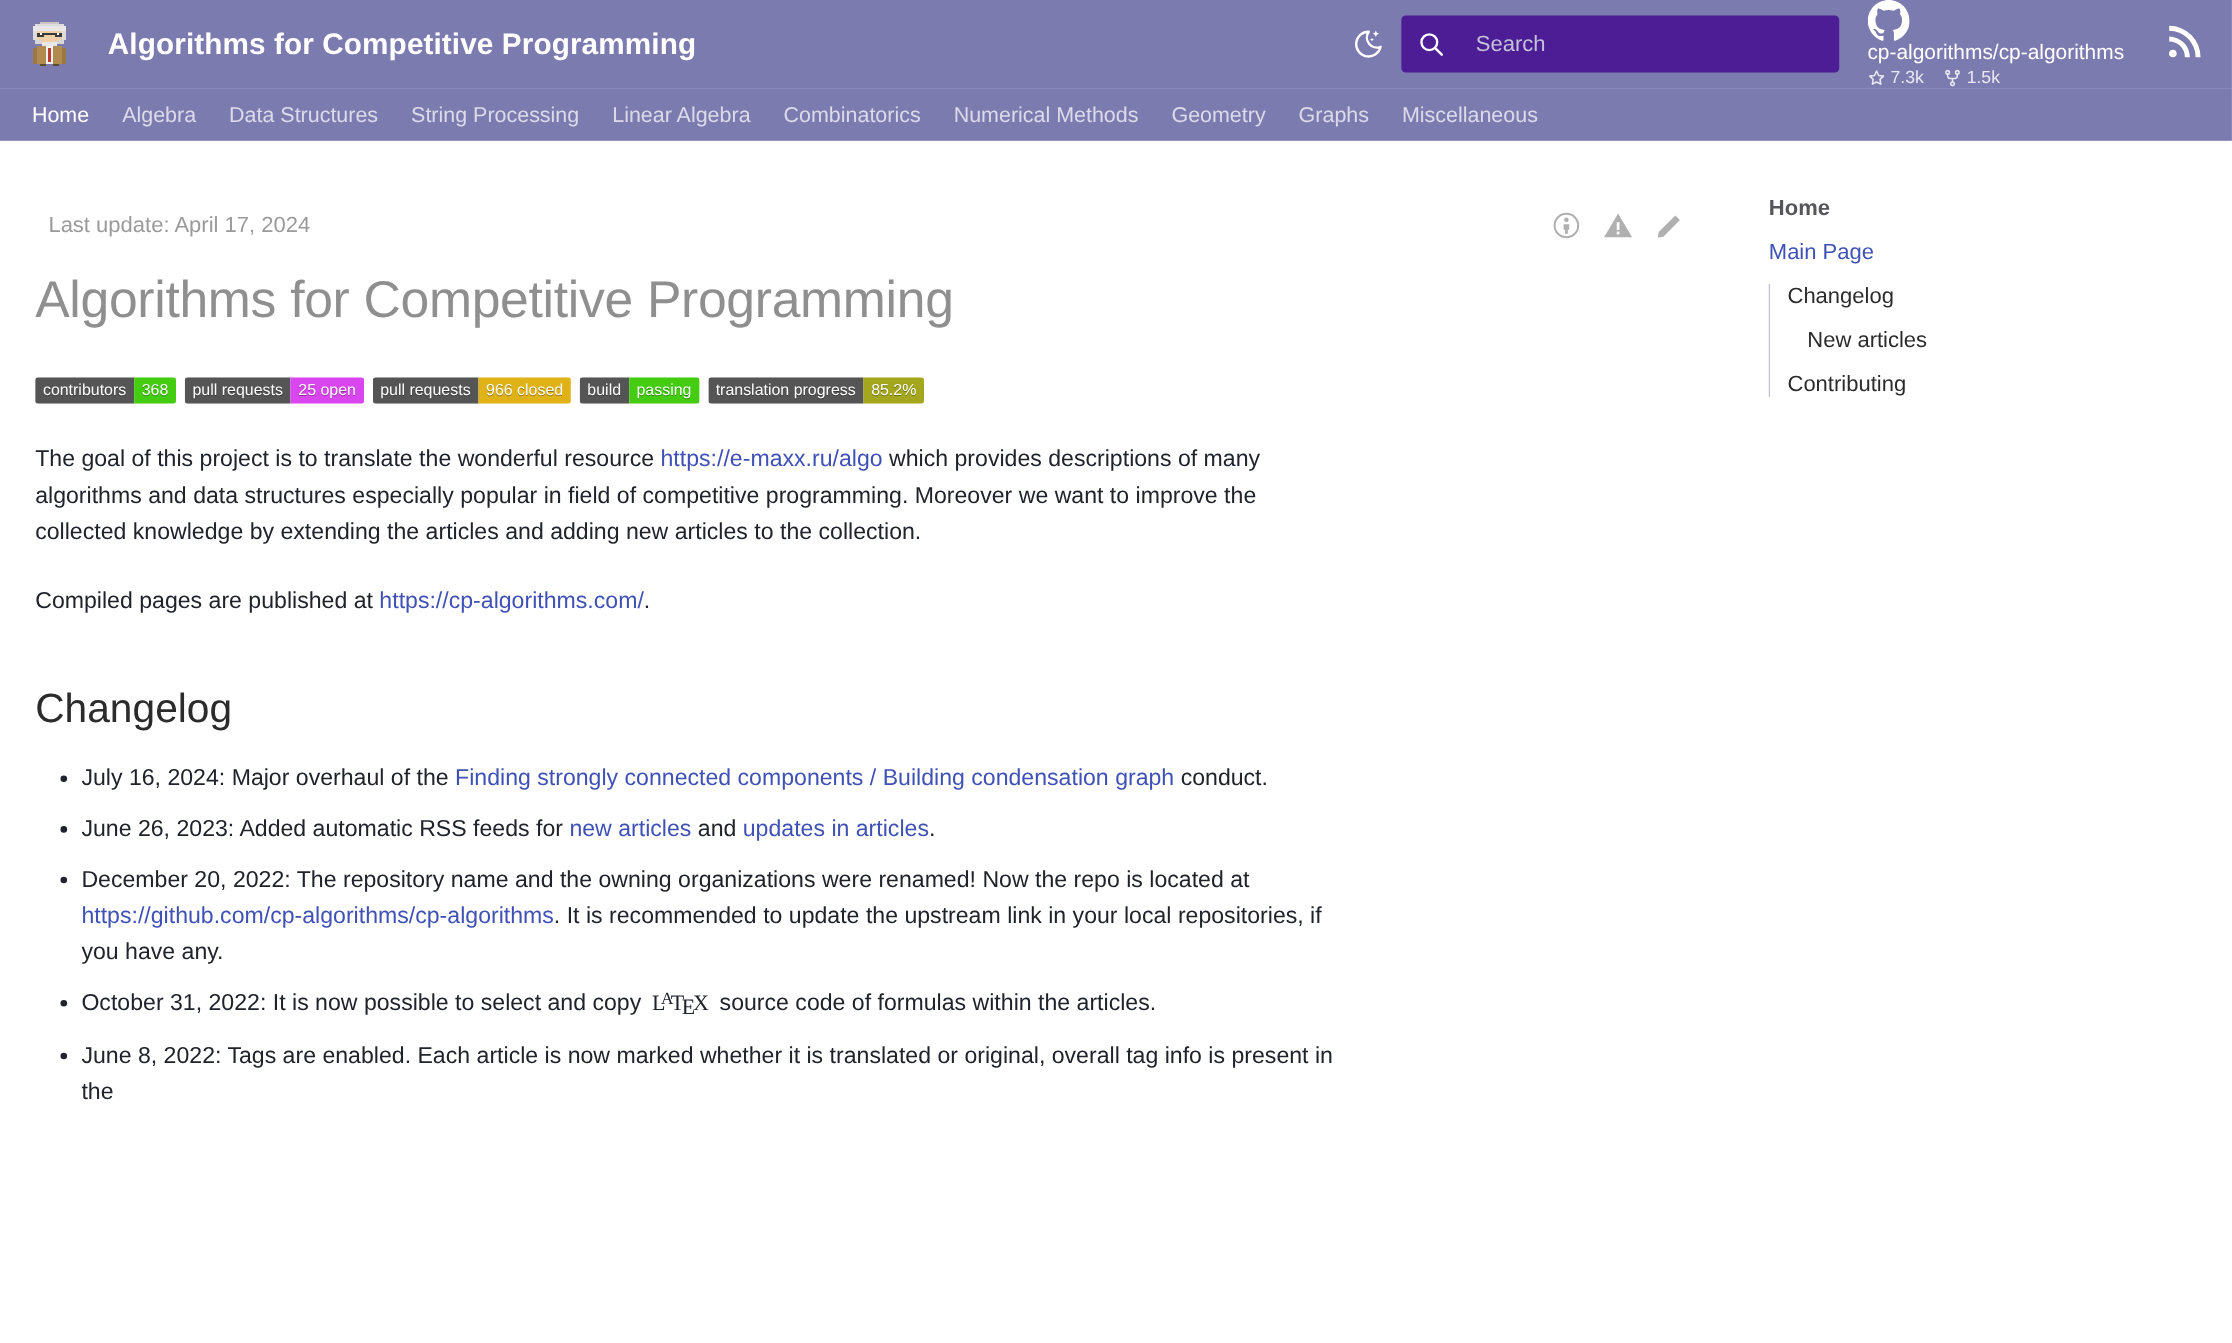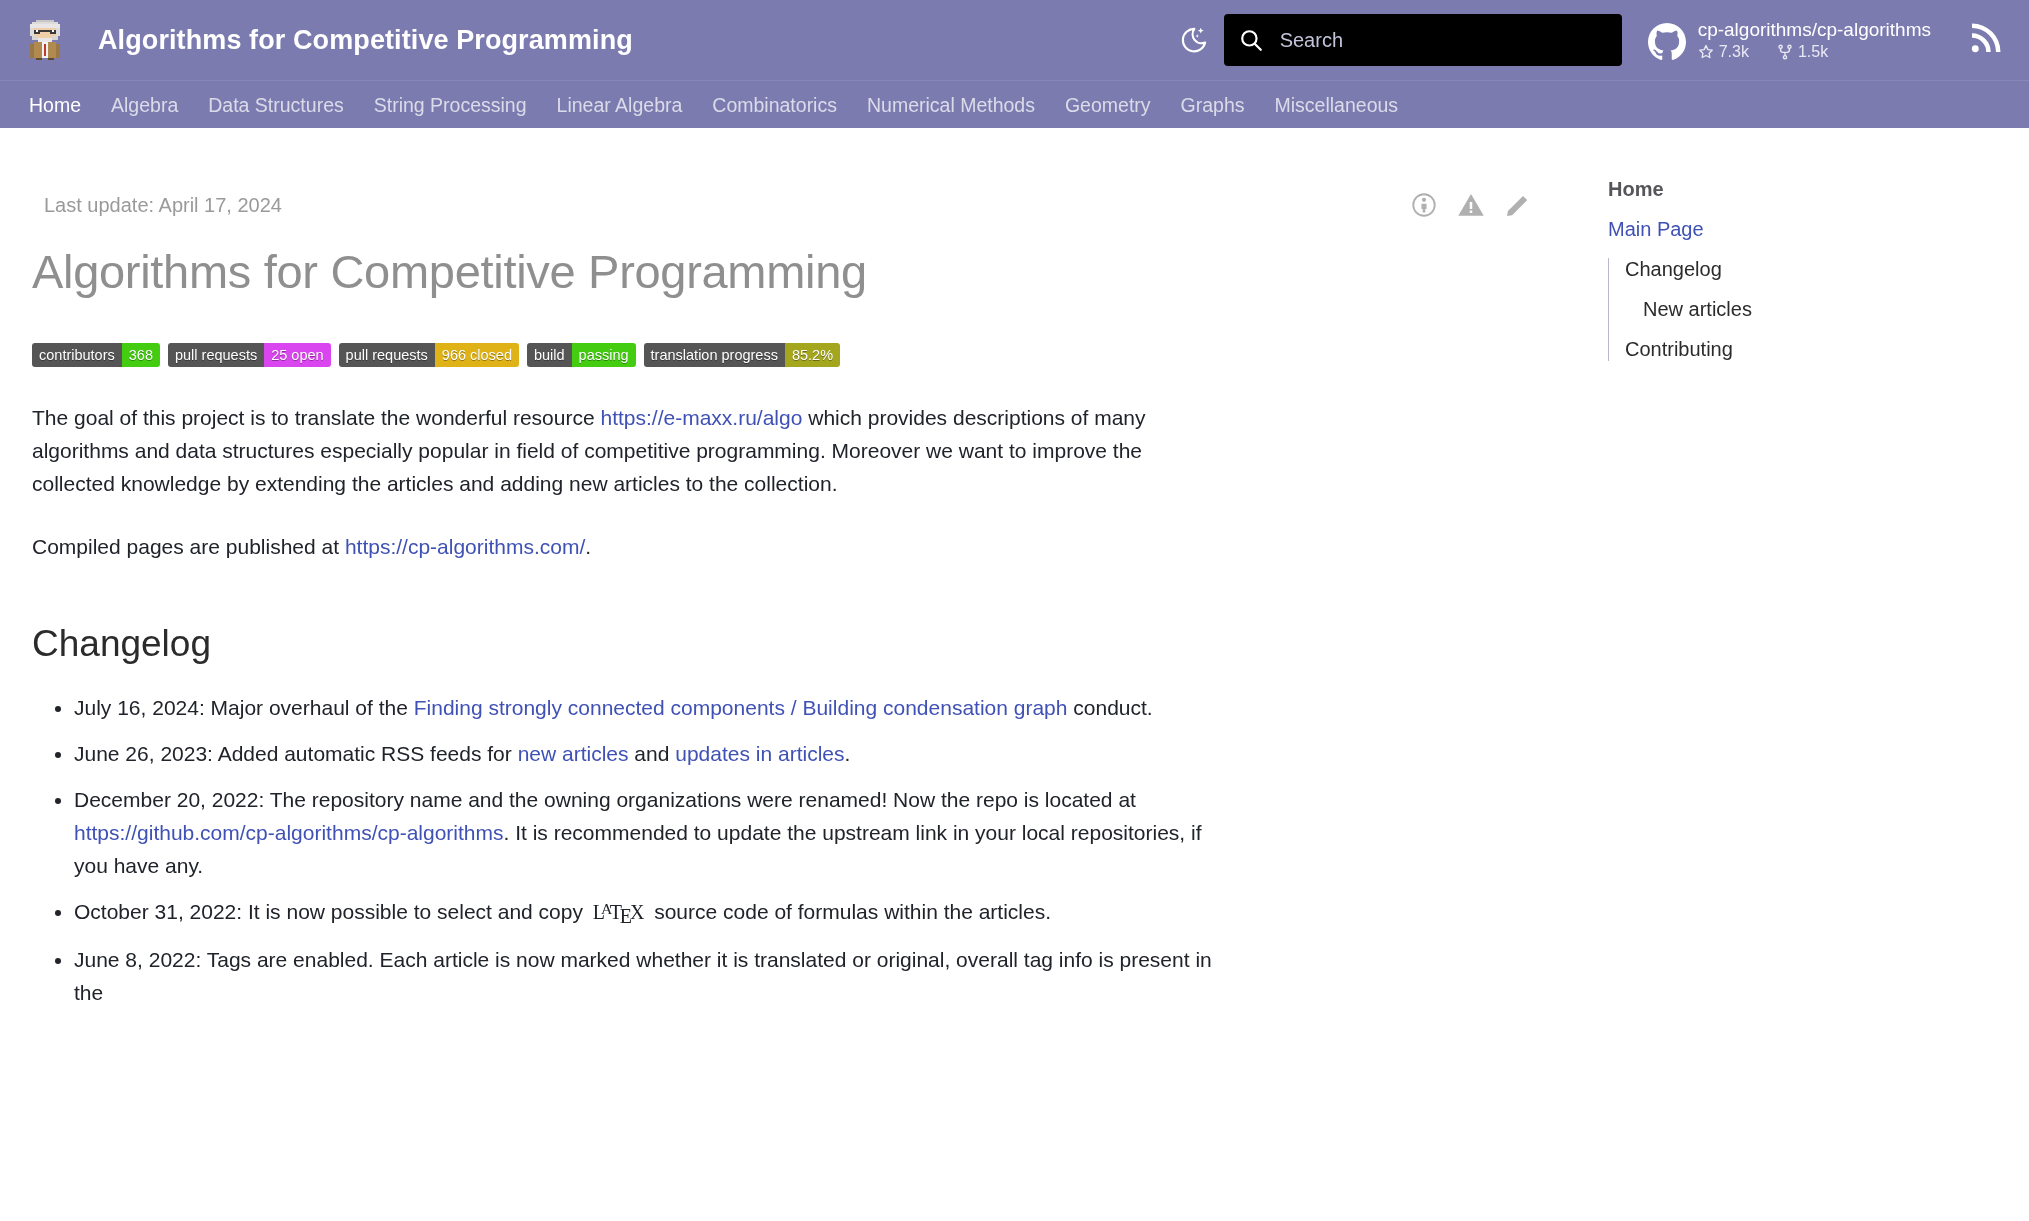--- a/index.html
+++ b/index.html
@@ -38,51 +38,53 @@
   .header-spacer { flex: 1 1 auto; }
 
   .theme-toggle {
     width: 44px; height: 44px;
     display: flex; align-items: center; justify-content: center;
     cursor: pointer;
     margin-right: 8px;
   }
   .search-box {
     width: 398px; height: 52px;
-    background: #000000;
+    background: #4c1d95;
     border-radius: 4px;
     display: flex;
     align-items: center;
     padding: 0 14px;
     margin-right: 16px;
+    gap: 12px;
   }
   .search-icon { flex: 0 0 26px; display:flex; align-items:center; }
   .search-input {
     border: none;
     background: transparent;
     outline: none;
     color: #ffffff;
     font-size: 20px;
     font-family: "Liberation Sans", sans-serif;
     margin-left: 14px;
     width: 100%;
   }
   .search-input::placeholder { color: #c3c3da; }
 
   .repo-block {
     display: flex;
-    align-items: flex-end;
+    align-items: flex-start;
     margin-left: 10px;
     margin-right: 30px;
     cursor: pointer;
+    flex-direction: column;
   }
   .gh-icon { flex: 0 0 38px; margin-right: 12px; display:flex; align-items:center;}
   .repo-text { display: flex; flex-direction: column; justify-content:center; }
   .repo-name { color: #ffffff; font-size: 19px; line-height: 22px; white-space: nowrap;}
-  .repo-stats { display: flex; align-items: center; margin-top: 2px; gap: 10px; }
+  .repo-stats { display: flex; align-items: center; margin-top: 2px; }
   .repo-stat {
     display: flex; align-items: center;
     color: #e9e9f3; font-size: 16px;
     margin-right: 18px;
   }
   .repo-stat svg { margin-right: 5px; }
   .rss-btn {
     width: 46px; height: 46px;
     display: flex; align-items: center; justify-content: center;
     cursor: pointer;

